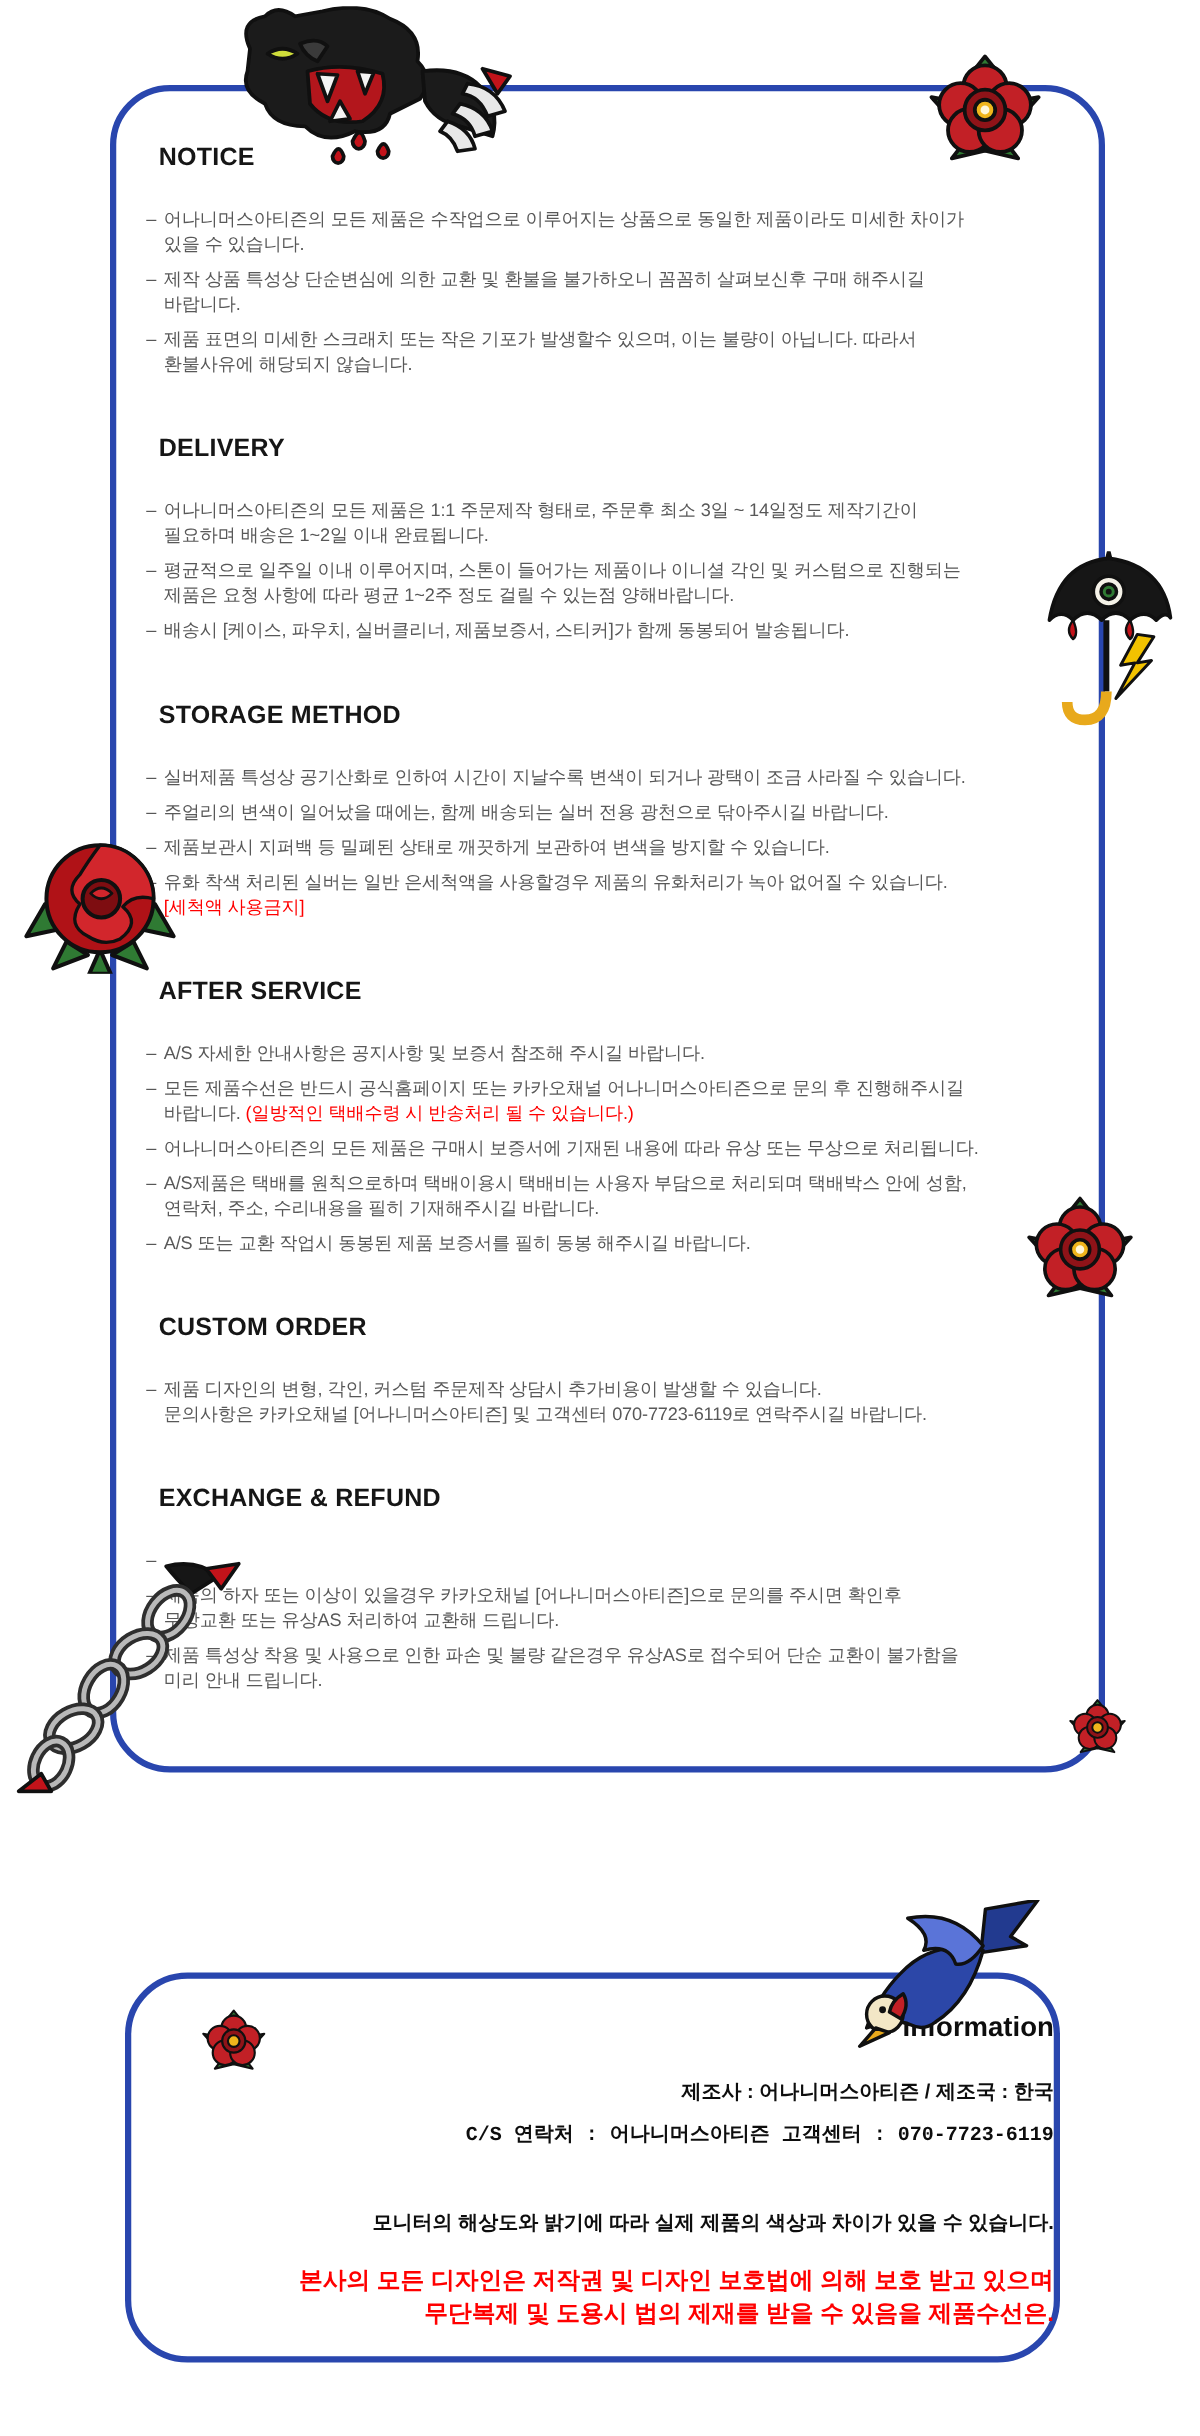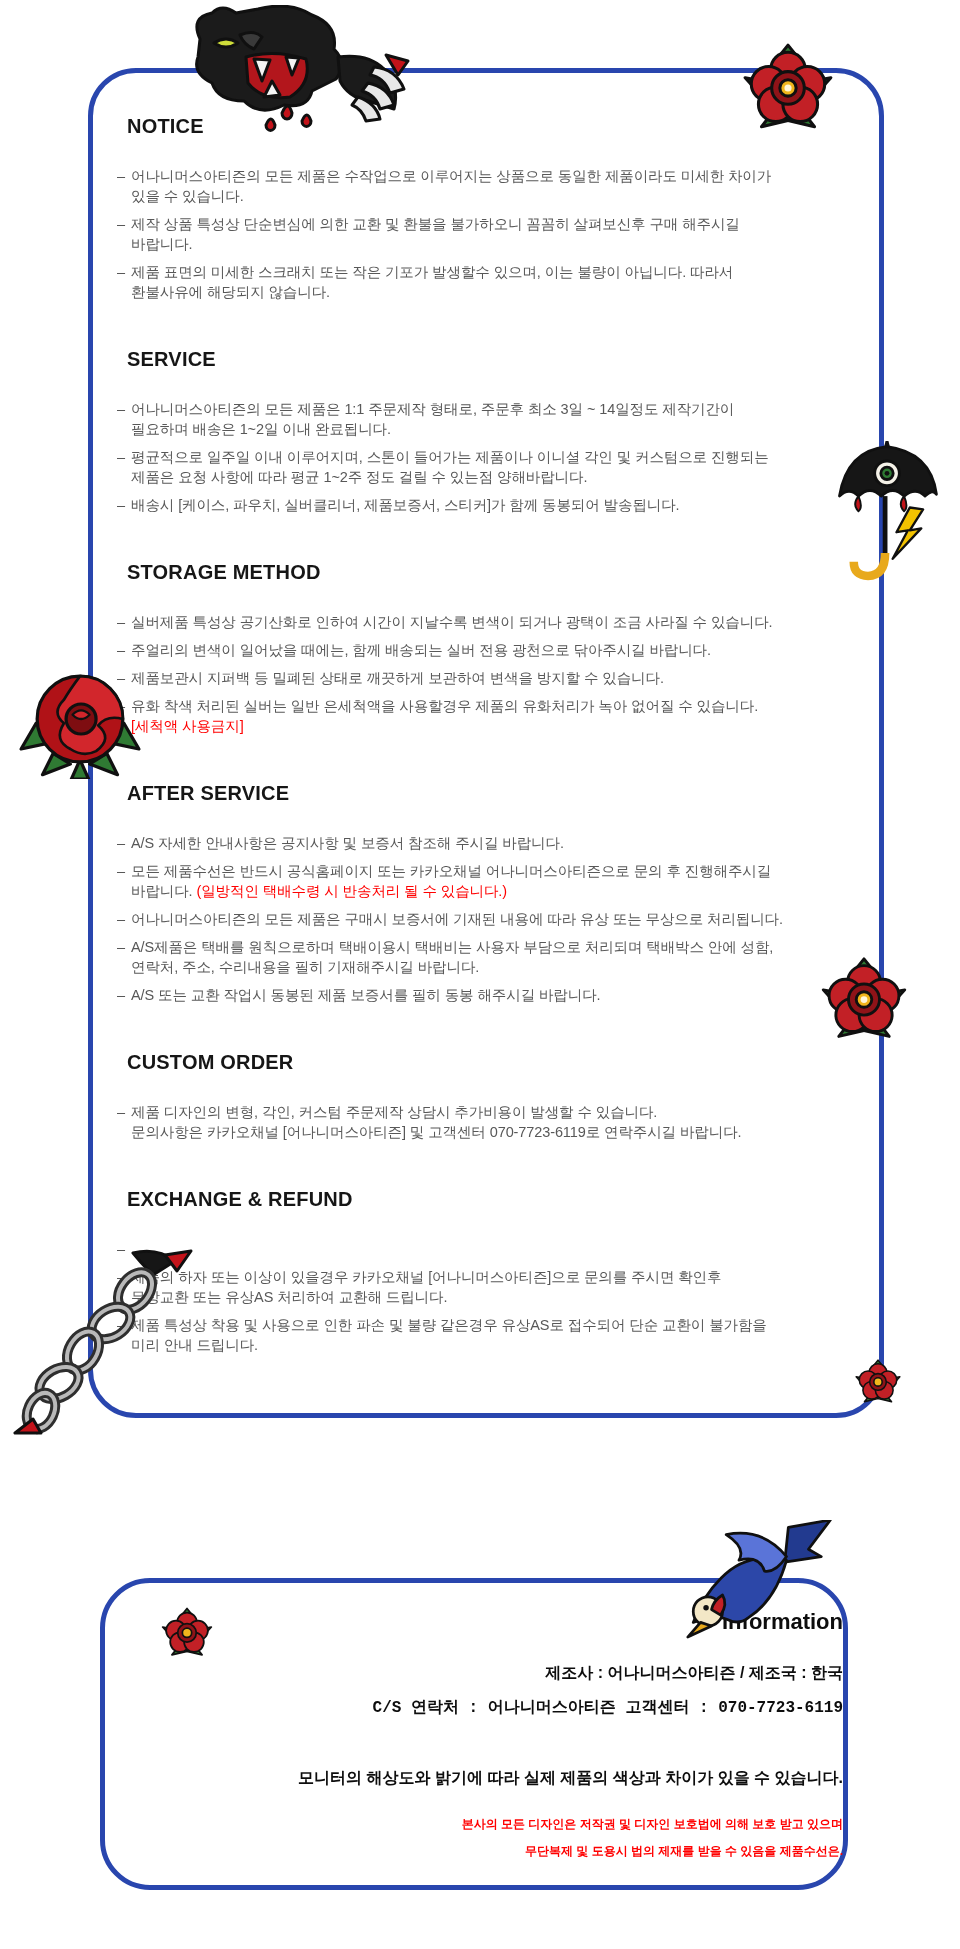--- a/index.html
+++ b/index.html
@@ -17,21 +17,21 @@
   .btxt{margin:0;font-size:14.5px;line-height:20px;color:var(--body);white-space:pre-line;letter-spacing:-.1px;}
   .btxt .red{color:var(--red);}
   
   .info-box{position:absolute;left:100px;top:1578px;width:748px;height:312px;box-sizing:border-box;
             border:5px solid var(--blue);border-radius:50px;background:#fff;text-align:right;}
   .info-title{font-size:22px;font-weight:bold;color:#0d0d0d;margin:26px 0 0 0;}
   .info-line{font-size:16px;font-weight:bold;color:#0d0d0d;margin:0;}
   .info-maker{margin-top:28px;}
   .info-cs{margin-top:13px;font-family:Liberation Mono, monospace;}
   .info-monitor{margin-top:50px;}
-  .info-copy{margin-top:22px;color:var(--red);font-size:12px;font-weight:bold;line-height:27px;}
+  .info-copy{margin-top:22px;color:var(--red);font-size:19px;font-weight:bold;line-height:27px;}
   
   .deco{position:absolute;pointer-events:none;}
   .deco svg{display:block;width:100%;height:100%;}
   .panther{left:68px;top:-68px;width:250px;height:150px;}
   .flower-tr{left:632px;top:-34px;width:126px;height:102px;}
   .umbrella{left:735px;top:368px;width:118px;height:152px;}
   .rose{left:-76px;top:586px;width:126px;height:120px;}
   .flower-r{left:712px;top:880px;width:118px;height:97px;}
   .chain{left:-80px;bottom:-22px;width:182px;height:188px;}
   .flower-br{right:-30px;bottom:4px;width:62px;height:52px;}
@@ -57,21 +57,21 @@
             <p class="btxt"><span>제작 상품 특성상 단순변심에 의한 교환 및 환불을 불가하오니 꼼꼼히 살펴보신후 구매 해주시길
 바랍니다.</span></p>
           </div>
           <div class="bullet">
             <span class="dash">–</span>
             <p class="btxt"><span>제품 표면의 미세한 스크래치 또는 작은 기포가 발생할수 있으며, 이는 불량이 아닙니다. 따라서
 환불사유에 해당되지 않습니다.</span></p>
           </div>
         </section>
         <section class="sec">
-          <h2 class="sec-title">SERVICE</h2>
+          <h2 class="sec-title">DELIVERY</h2>
           <div class="bullet">
             <span class="dash">–</span>
             <p class="btxt"><span>어나니머스아티즌의 모든 제품은 1:1 주문제작 형태로, 주문후 최소 3일 ~ 14일정도 제작기간이
 필요하며 배송은 1~2일 이내 완료됩니다.</span></p>
           </div>
           <div class="bullet">
             <span class="dash">–</span>
             <p class="btxt"><span>평균적으로 일주일 이내 이루어지며, 스톤이 들어가는 제품이나 이니셜 각인 및 커스텀으로 진행되는
 제품은 요청 사항에 따라 평균 1~2주 정도 걸릴 수 있는점 양해바랍니다.</span></p>
           </div>

